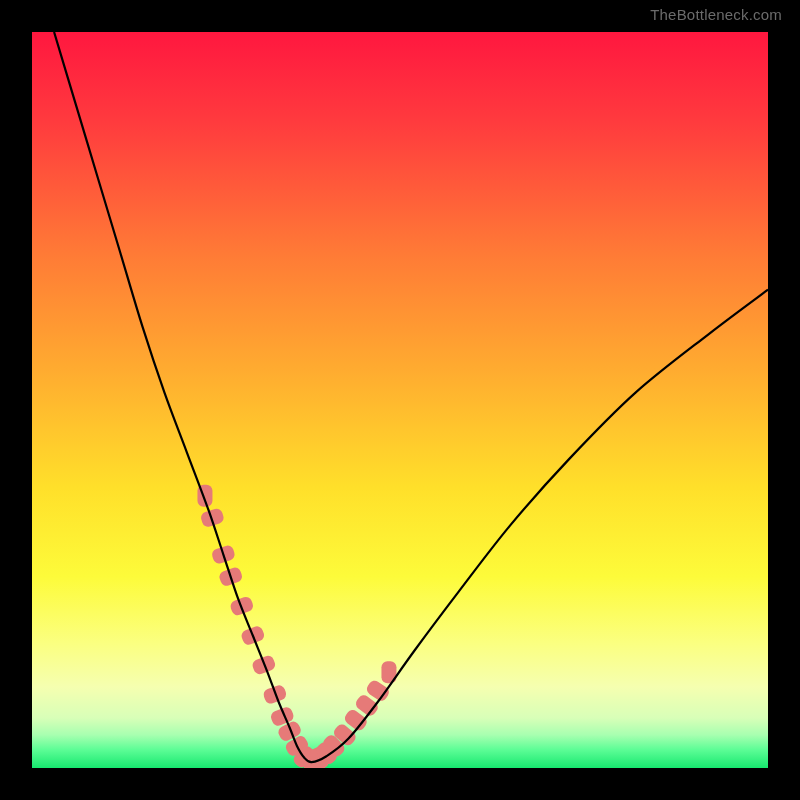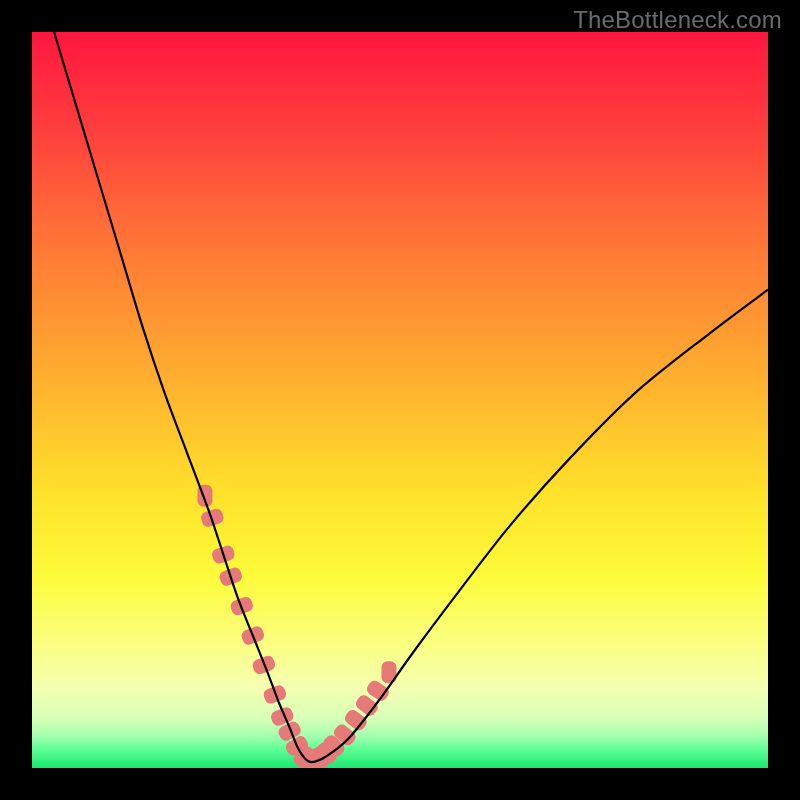--- a/index.html
+++ b/index.html
@@ -39,21 +39,21 @@
     top: 0;
     left: 0;
     width: 736px;
     height: 736px;
   }
   .watermark {
     position: absolute;
     top: 6px;
     right: 18px;
     color: #6b6b6b;
-    font-size: 24px;
+    font-size: 15px;
     font-weight: 500;
     letter-spacing: 0.2px;
     user-select: none;
   }
 </style>
 </head>
 <body>
 
 <div class="frame">
   <div class="plot-area">

